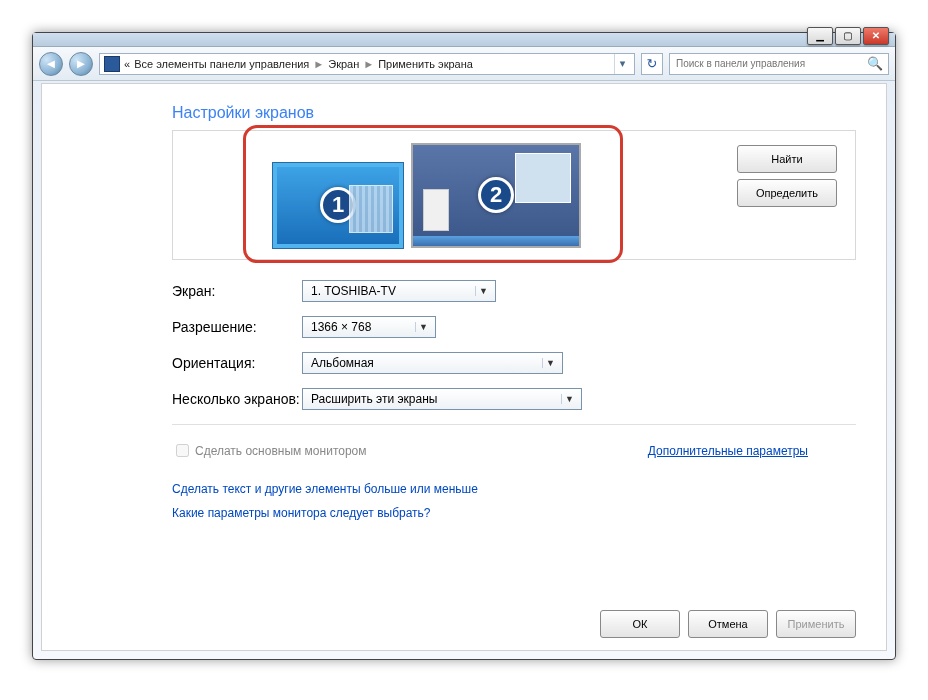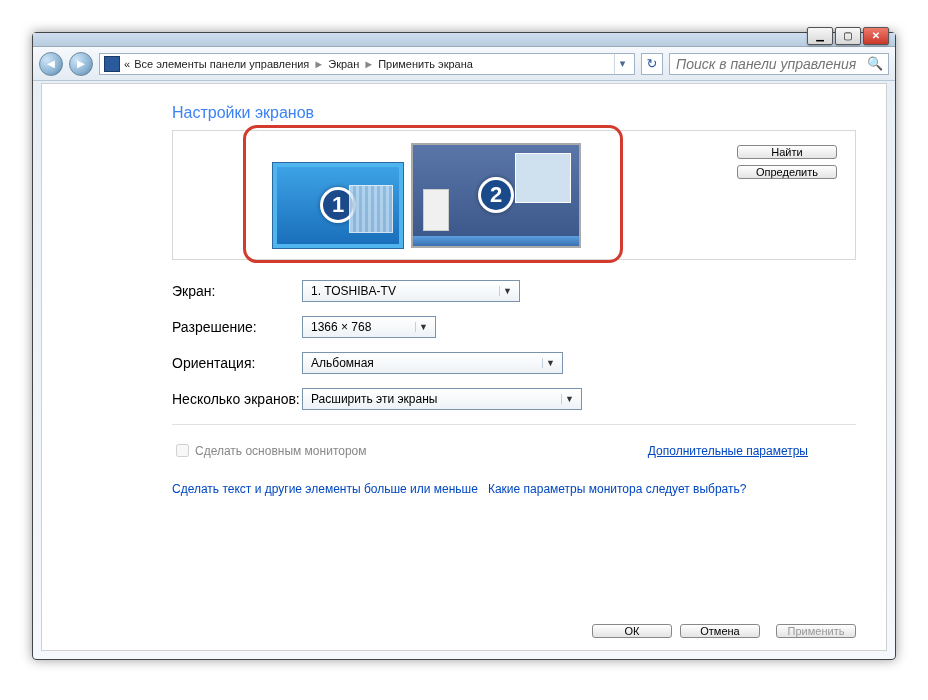--- a/index.html
+++ b/index.html
@@ -126,23 +126,22 @@
     border: 1px solid #9fb3c5;
     background: #fff;
     display: flex;
     align-items: center;
     padding: 0 4px;
   }
   .search-box input {
     border: none;
     outline: none;
     flex: 1;
-    font-style: italic;
     color: #999;
-    font-size: 14px;
+    font-size: 10px;
     font-family: inherit;
   }
   .search-box .mag {
     color: #2a5aa0;
     font-size: 13px;
   }
   .content {
     position: absolute;
     top: 50px;
     left: 8px; right: 8px; bottom: 8px;
@@ -242,21 +241,21 @@
   .side-buttons {
     position: absolute;
     right: 18px;
     top: 14px;
     display: flex;
     flex-direction: column;
     gap: 6px;
   }
   .w7-button {
     min-width: 100px;
-    height: 14px;
+    height: 28px;
     border: 1px solid #888;
     border-radius: 3px;
     background: linear-gradient(#fefefe,#e4e4e4);
     font-size: 11px;
     display: flex;
     align-items: center;
     justify-content: center;
     padding: 0 10px;
   }
   .form-row {
@@ -279,54 +278,54 @@
     position: relative;
   }
   .dropdown .arrow {
     margin-left: auto;
     width: 16px;
     text-align: center;
     color: #333;
     border-left: 1px solid #c4d0dc;
     font-size: 9px;
   }
-  .dd-220 { width: 218px; }
+  .dd-220 { width: 194px; }
   .dd-120 { width: 134px; }
   .dd-160 { width: 261px; }
   .dd-280 { width: 280px; }
   .checkbox-row {
     display: flex;
     align-items: center;
     margin-top: 6px;
   }
   .checkbox-row input { margin-right: 6px; }
   .adv-link {
     position: absolute;
     right: 48px;
   }
   .footer-links {
     margin-top: 22px;
     display: flex;
-    flex-direction: row;
+    flex-direction: column;
     gap: 10px;
   }
   .footer-links a {
     color: #0048c0;
     text-decoration: none;
     font-size: 12px;
   }
   .dialog-buttons {
     position: absolute;
     bottom: 12px;
     right: 30px;
     display: flex;
     gap: 8px;
   }
   .dialog-buttons .w7-button { min-width: 80px; }
-  .dialog-buttons .w7-button.disabled { color: #999; margin-left: 8px; }
+  .dialog-buttons .w7-button.disabled { color: #999; }
   hr.sep {
     border: none;
     border-top: 1px solid #e0e0e0;
     margin: 4px 0 16px 0;
   }
 </style>
 </head>
 <body>
 
 <div class="window-frame">

